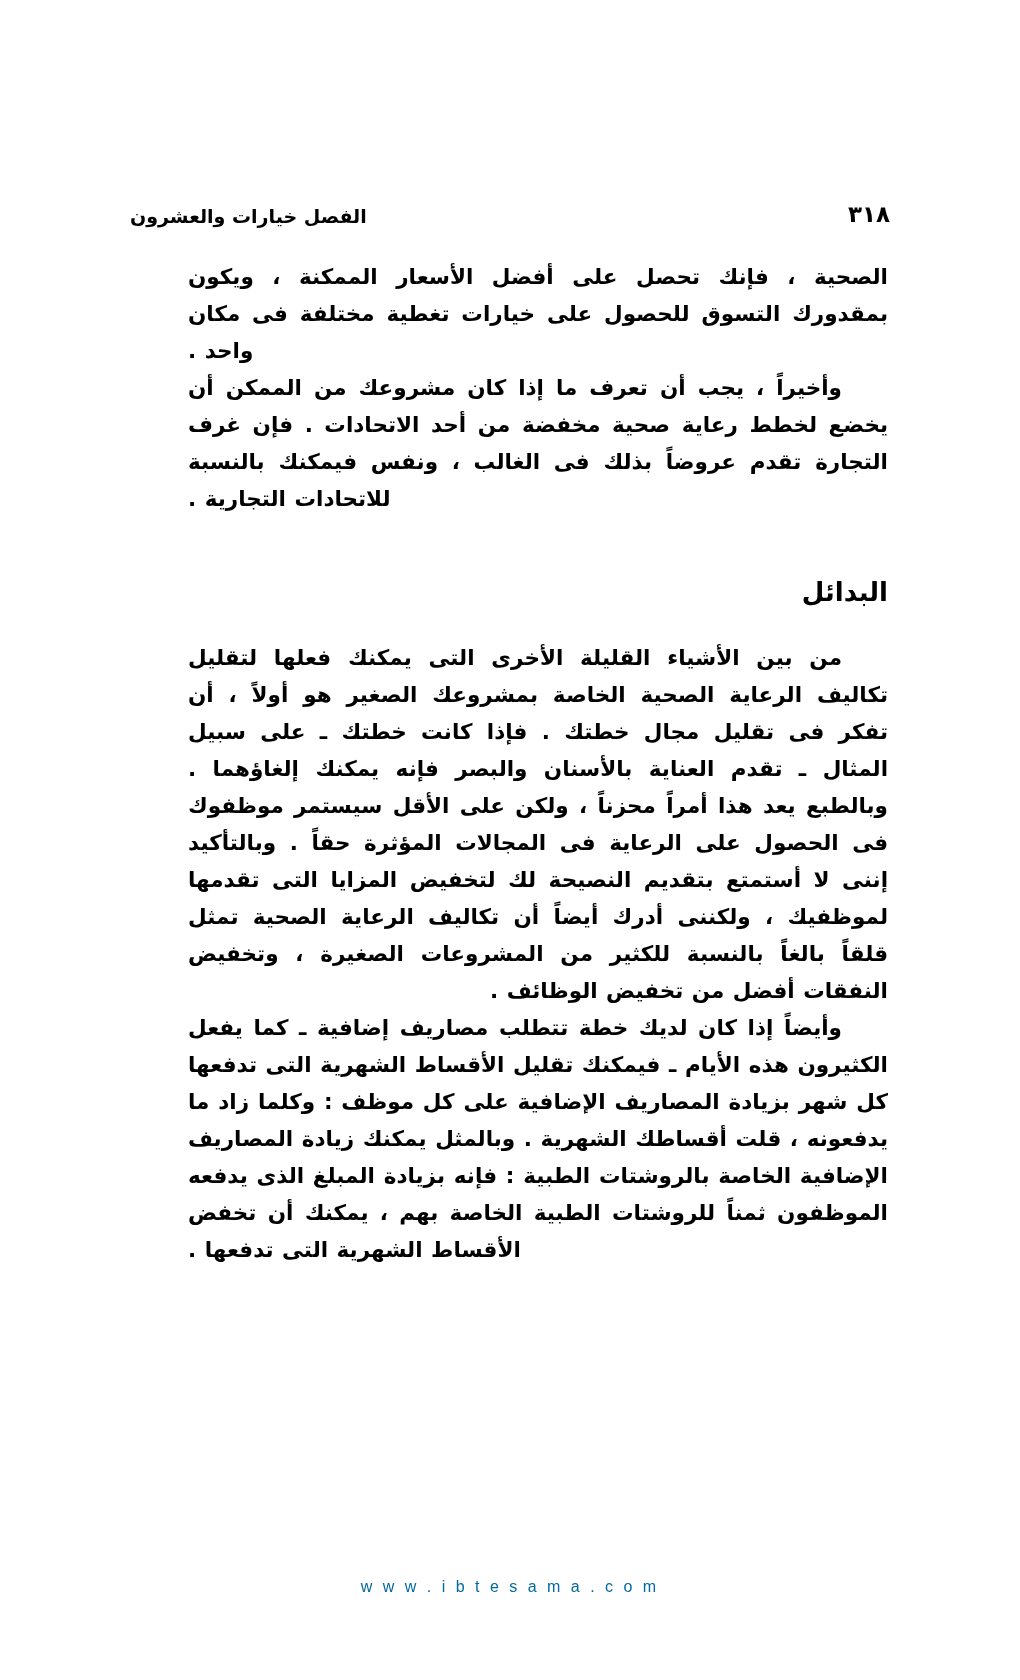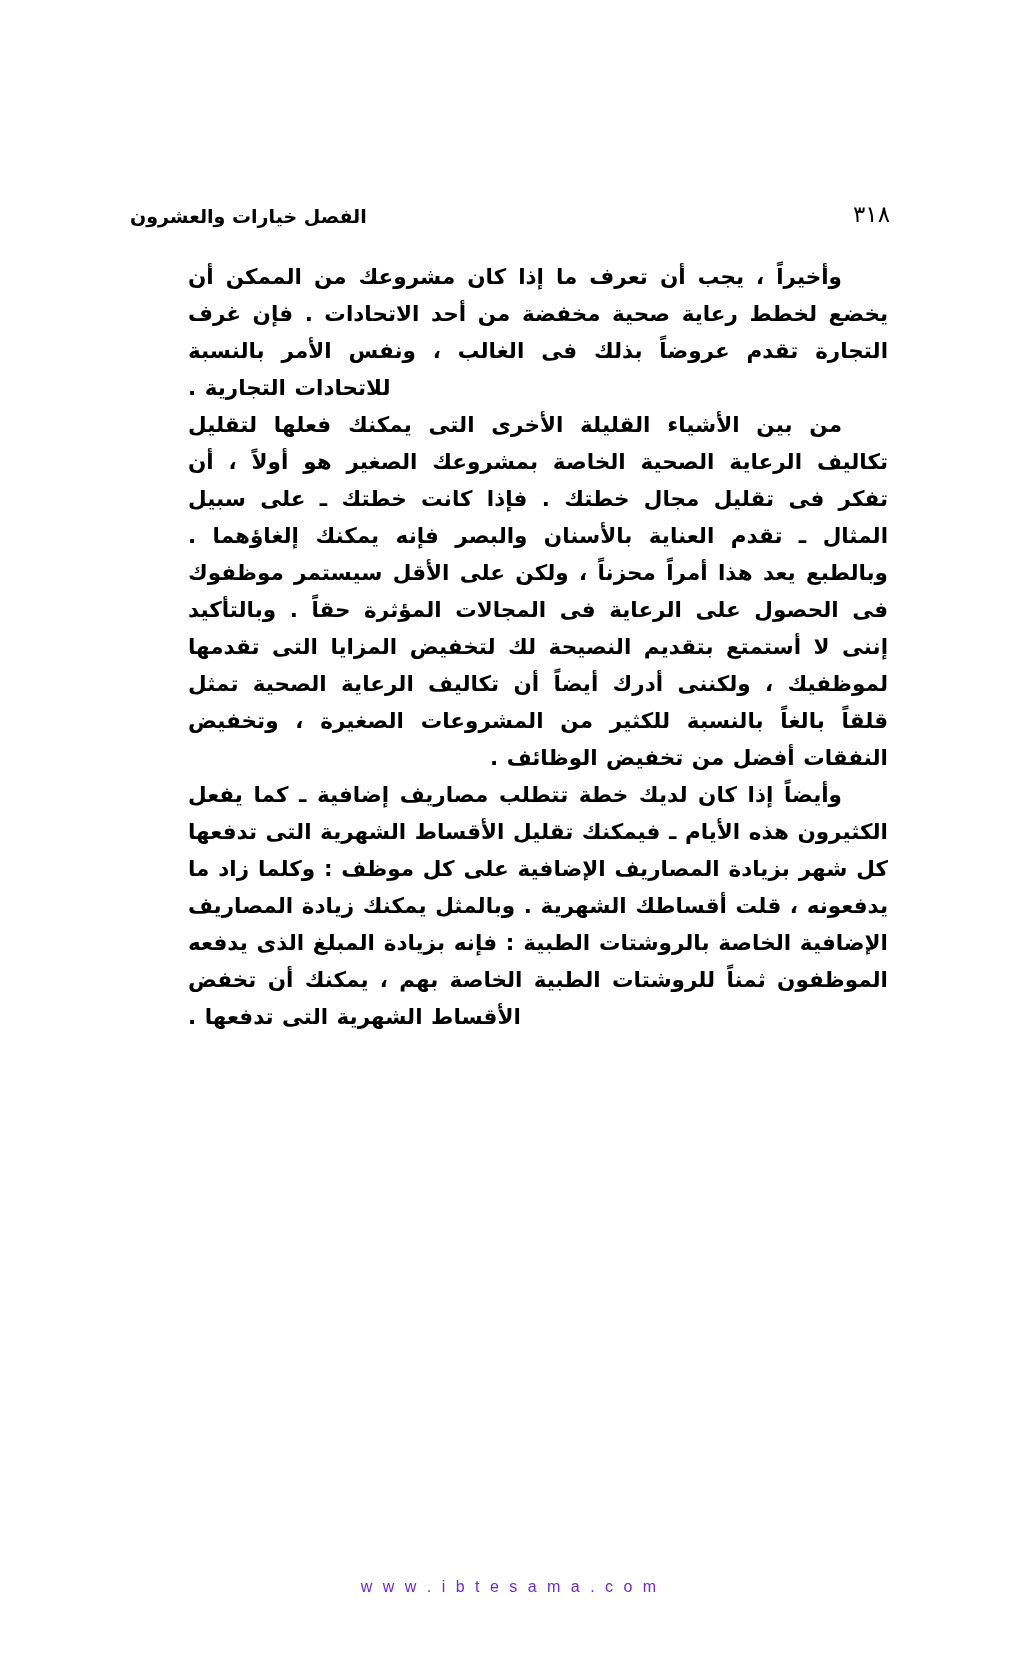--- a/index.html
+++ b/index.html
@@ -29,21 +29,21 @@
     left: 130px;
     right: 130px;
     height: 34px;
     direction: rtl;
     display: flex;
     align-items: flex-end;
     justify-content: space-between;
   }
   .runhead-page {
     font-size: 23px;
-    font-weight: normal;
+    font-weight: bold;
     letter-spacing: 2px;
     line-height: 1;
   }
   .runhead-title {
     font-size: 19px;
     font-weight: bold;
     line-height: 1;
     margin-right: 160px;
   }
 
@@ -90,42 +90,46 @@
     margin-bottom: 30px;
   }
 
   
   .watermark {
     position: absolute;
     top: 1578px;
     left: 0;
     width: 1020px;
     text-align: center;
-    color: #6d28d9;
+    color: #0369a1;
     font-size: 16px;
     letter-spacing: 3px;
     font-family: "Liberation Sans", sans-serif;
     direction: ltr;
   }
 </style>
 </head>
 <body>
 
 <div class="page">
 
   <div class="runhead">
     <span class="runhead-page">٣١٨</span>
     <span class="runhead-title">الفصل خيارات والعشرون</span>
   </div>
 
   <div class="content">
 
+    <p class="para lastline-left">الصحية ، فإنك تحصل على أفضل الأسعار الممكنة ، ويكون بمقدورك التسوق للحصول على خيارات تغطية مختلفة فى مكان واحد .</p>
 
-    <p class="para indent lastline-left">وأخيراً ، يجب أن تعرف ما إذا كان مشروعك من الممكن أن يخضع لخطط رعاية صحية مخفضة من أحد الاتحادات . فإن غرف التجارة تقدم عروضاً بذلك فى الغالب ، ونفس الأمر بالنسبة للاتحادات التجارية .</p>
+    <p class="para indent lastline-left">وأخيراً ، يجب أن تعرف ما إذا كان مشروعك من الممكن أن يخضع لخطط رعاية صحية مخفضة من أحد الاتحادات . فإن غرف التجارة تقدم عروضاً بذلك فى الغالب ، ونفس فيمكنك بالنسبة للاتحادات التجارية .</p>
 
+    <div class="heading-block">
+      <h2 class="section-heading">البدائل</h2>
+    </div>
 
     <p class="para indent">من بين الأشياء القليلة الأخرى التى يمكنك فعلها لتقليل تكاليف الرعاية الصحية الخاصة بمشروعك الصغير هو أولاً ، أن تفكر فى تقليل مجال خطتك . فإذا كانت خطتك ـ على سبيل المثال ـ تقدم العناية بالأسنان والبصر فإنه يمكنك إلغاؤهما . وبالطبع يعد هذا أمراً محزناً ، ولكن على الأقل سيستمر موظفوك فى الحصول على الرعاية فى المجالات المؤثرة حقاً . وبالتأكيد إننى لا أستمتع بتقديم النصيحة لك لتخفيض المزايا التى تقدمها لموظفيك ، ولكننى أدرك أيضاً أن تكاليف الرعاية الصحية تمثل قلقاً بالغاً بالنسبة للكثير من المشروعات الصغيرة ، وتخفيض النفقات أفضل من تخفيض الوظائف .</p>
 
     <p class="para indent lastline-left">وأيضاً إذا كان لديك خطة تتطلب مصاريف إضافية ـ كما يفعل الكثيرون هذه الأيام ـ فيمكنك تقليل الأقساط الشهرية التى تدفعها كل شهر بزيادة المصاريف الإضافية على كل موظف : وكلما زاد ما يدفعونه ، قلت أقساطك الشهرية . وبالمثل يمكنك زيادة المصاريف الإضافية الخاصة بالروشتات الطبية : فإنه بزيادة المبلغ الذى يدفعه الموظفون ثمناً للروشتات الطبية الخاصة بهم ، يمكنك أن تخفض الأقساط الشهرية التى تدفعها .</p>
 
 
   </div>
 
   <div class="watermark">w w w . i b t e s a m a . c o m</div>
 

